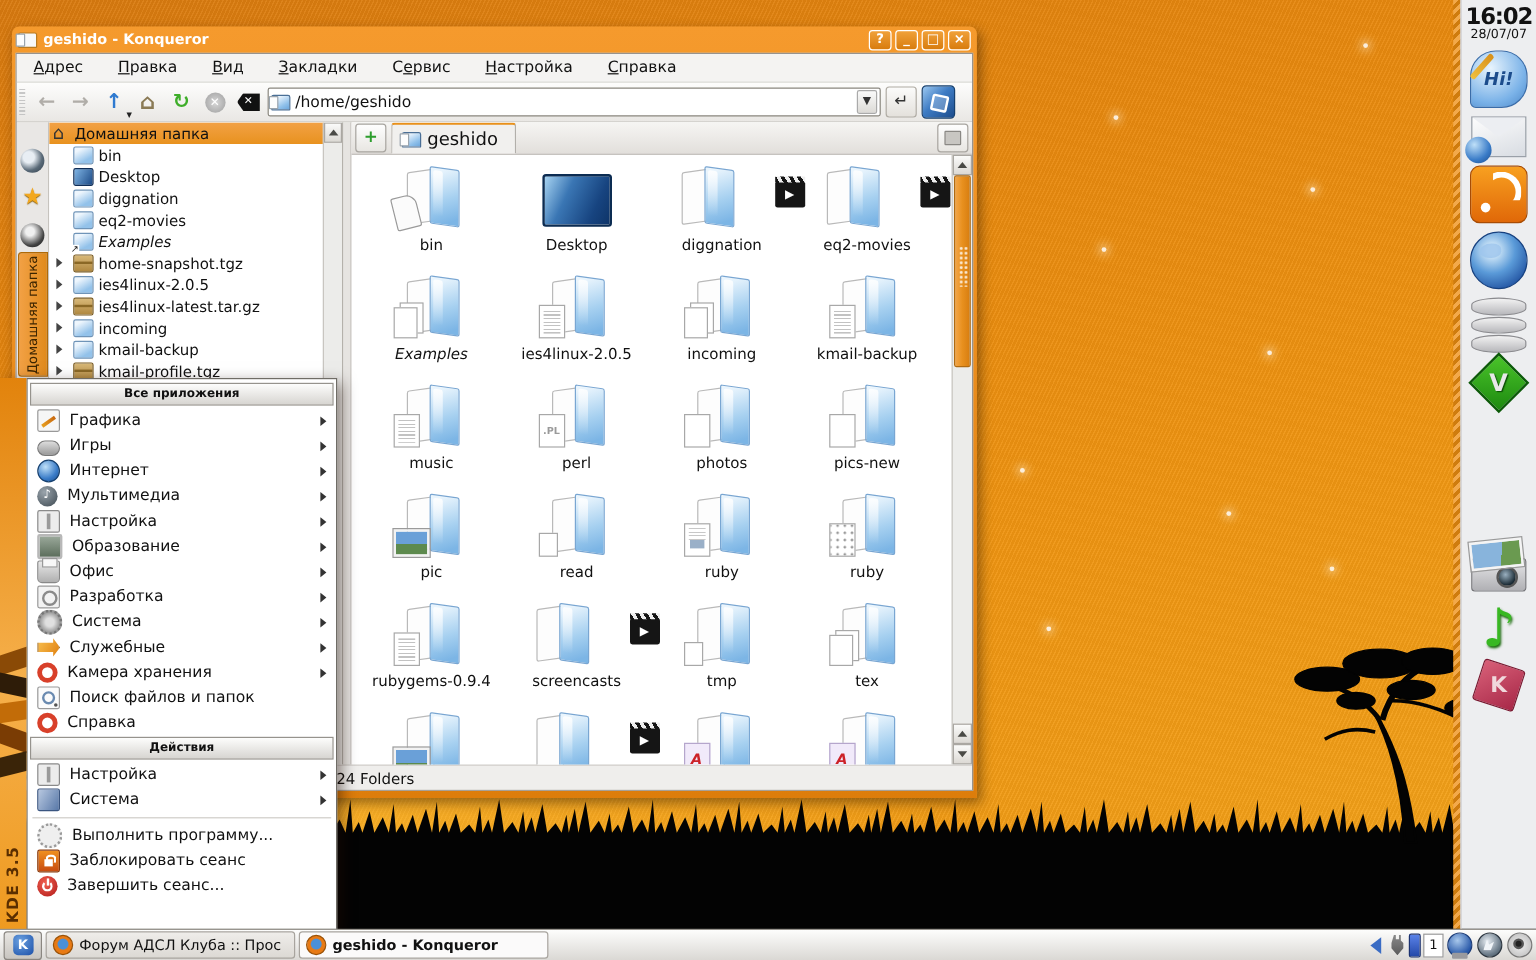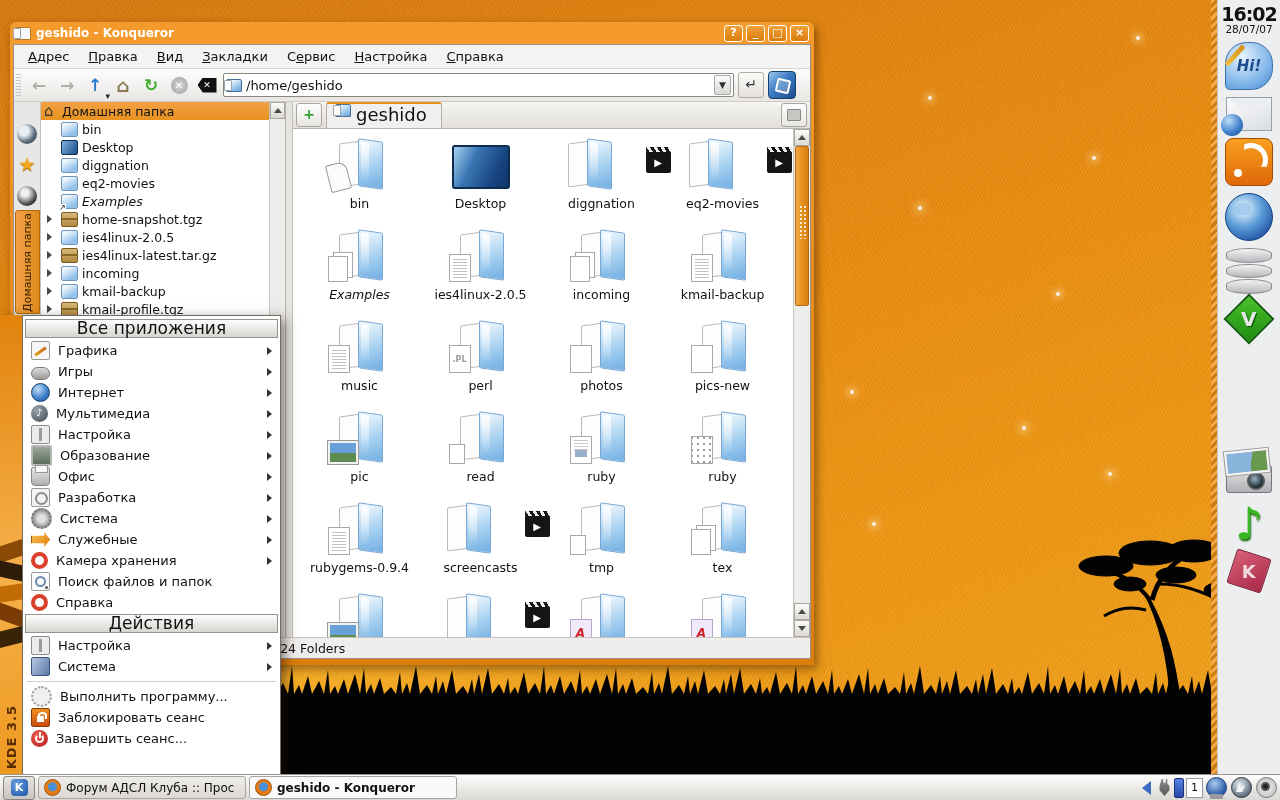--- a/index.html
+++ b/index.html
@@ -24,21 +24,21 @@
   .mf::before{content:"";position:absolute;left:-3px;top:0;width:6px;height:9px;background:#fdfdfd;
     border:1px solid #9aa4ad;border-radius:1px}
   .mf.white{background:#f8f8f8;border-color:#b87a20}
   .wbtns{margin-left:auto;display:flex;gap:3px}
   .wbtn{width:17px;height:15px;border:1px solid #fff;border-radius:3px;color:#fff;
     font-size:11px;font-weight:bold;line-height:13px;text-align:center;
     background:linear-gradient(#f0a13a,#d87c0e)}
   #winbody{background:#f1f0ef;height:615px;display:flex;flex-direction:column;
     border:1px solid #97938e;box-sizing:border-box}
   
-  #menubar{height:23px;display:flex;gap:19px;align-items:center;padding:0 0 0 14px;
+  #menubar{height:23px;display:flex;gap:29px;align-items:center;padding:0 0 0 14px;
     background:#f4f3f2;border-bottom:1px solid #d8d6d2;font-size:13px}
   .u{text-decoration:underline}
   
   #toolbar{height:32px;display:flex;align-items:center;gap:4px;padding:0 6px 0 2px;
     background:linear-gradient(#fdfdfc,#e9e7e4);border-bottom:1px solid #cfccc7}
   .tb-handle{width:5px;height:22px;margin-right:2px;
     background:repeating-linear-gradient(#bbb 0 1px,transparent 1px 3px);opacity:.8}
   .tbtn{width:24px;height:24px;display:flex;align-items:center;justify-content:center;
     font-size:17px;font-weight:bold;border-radius:3px}
   .arr-gray{color:#b0adা8;color:#b0ada8}
@@ -95,23 +95,23 @@
   .tri-up{width:0;height:0;border-bottom:5px solid #4a4a46;border-left:4px solid transparent;border-right:4px solid transparent}
   .tri-dn{width:0;height:0;border-top:5px solid #4a4a46;border-left:4px solid transparent;border-right:4px solid transparent}
   #splitter{width:6px;background:#e6e4e1;border-right:1px solid #c2bfba}
   
   #view{flex:1;display:flex;flex-direction:column;background:#fff;min-width:0;position:relative}
   #tabbar{height:26px;background:linear-gradient(#f6f5f3,#e2dfdb);display:flex;align-items:flex-end;
     border-bottom:1px solid #b8b5b0}
   .newtab{width:24px;height:22px;margin:0 4px 1px 3px;border:1px solid #a8a5a0;border-radius:3px;
     background:linear-gradient(#fefefe,#e8e6e2);color:#2e9e2e;font-weight:bold;font-size:14px;
     text-align:center;line-height:20px}
-  .tab{height:24px;display:flex;gap:5px;padding:0 14px 0 8px;
+  .tab{height:24px;display:flex;align-items:center;gap:5px;padding:0 14px 0 8px;
     background:#f1f0ee;border:1px solid #b2afaa;border-bottom:none;border-top:2px solid #e8901a;
-    border-radius:3px 3px 0 0;font-size:18px}
+    border-radius:3px 3px 0 0;font-size:15px}
   .closetab{margin-left:auto;width:24px;height:22px;margin-bottom:1px;margin-right:3px;border:1px solid #a8a5a0;
     border-radius:3px;background:linear-gradient(#fefefe,#e8e6e2);position:relative}
   .closetab::before{content:"";position:absolute;left:5px;top:5px;width:12px;height:10px;
     background:#c8c6c2;border:1px solid #8a8884;border-radius:1px}
   #grid{flex:1;position:relative;overflow:hidden;display:flex;flex-wrap:wrap;align-content:flex-start;
     padding:6px 17px 0 6px}
   .file{width:121px;height:91px;display:flex;flex-direction:column;align-items:center}
   .ficon{height:58px;width:100%;position:relative;display:flex;align-items:center;justify-content:center}
   .folder{width:56px;height:50px;position:relative}
   .f-back{position:absolute;left:7px;top:3px;width:21px;height:42px;background:#fdfdfd;
@@ -169,21 +169,21 @@
   #kmenu{position:absolute;left:0;top:315px;width:281px;height:460px;display:flex;z-index:30;
     box-shadow:4px 4px 12px rgba(30,10,0,.5)}
   #kbanner{width:22px;position:relative;overflow:hidden;
     background:linear-gradient(#e2830c,#f6b04b 55%,#ee9a20)}
   .kshape{position:absolute;left:-4px;width:30px;height:16px}
   .kver{position:absolute;bottom:6px;left:0;width:22px;display:flex;justify-content:center}
   .kver span{writing-mode:vertical-rl;transform:rotate(180deg);font-weight:bold;font-size:13px;
     color:#5a2e00;letter-spacing:1px}
   #kcontent{flex:1;background:#fff;border:1px solid #6f6c66;display:flex;flex-direction:column;padding:2px}
   .khead{height:17px;background:linear-gradient(#fdfdfc,#d7d5d1);border:1px solid #96938d;
-    font-weight:normal;font-size:17px;text-align:center;line-height:17px;margin:1px 0 2px}
+    font-weight:bold;font-size:10px;text-align:center;line-height:17px;margin:1px 0 2px}
   .kitem{height:21px;display:flex;align-items:center;gap:8px;padding:0 6px;font-size:13px;position:relative}
   .kitem.sep{margin-top:9px}
   .kitem.sep::before{content:"";position:absolute;left:2px;right:2px;top:-5px;height:1px;background:#cfccc7}
   .karr{margin-left:auto;width:0;height:0;border-left:5px solid #333;
     border-top:4px solid transparent;border-bottom:4px solid transparent;visibility:hidden}
   .karr.submenu{visibility:visible}
   .kic{width:17px;height:17px;flex:0 0 auto;position:relative;border-radius:2px}
   .icon-graphics-icon{background:#f6f6f6;border:1px solid #999}
   .icon-graphics-icon::after{content:"";position:absolute;left:2px;top:8px;width:13px;height:3px;
     background:linear-gradient(90deg,#e8a020,#c86810);transform:rotate(-35deg)}

